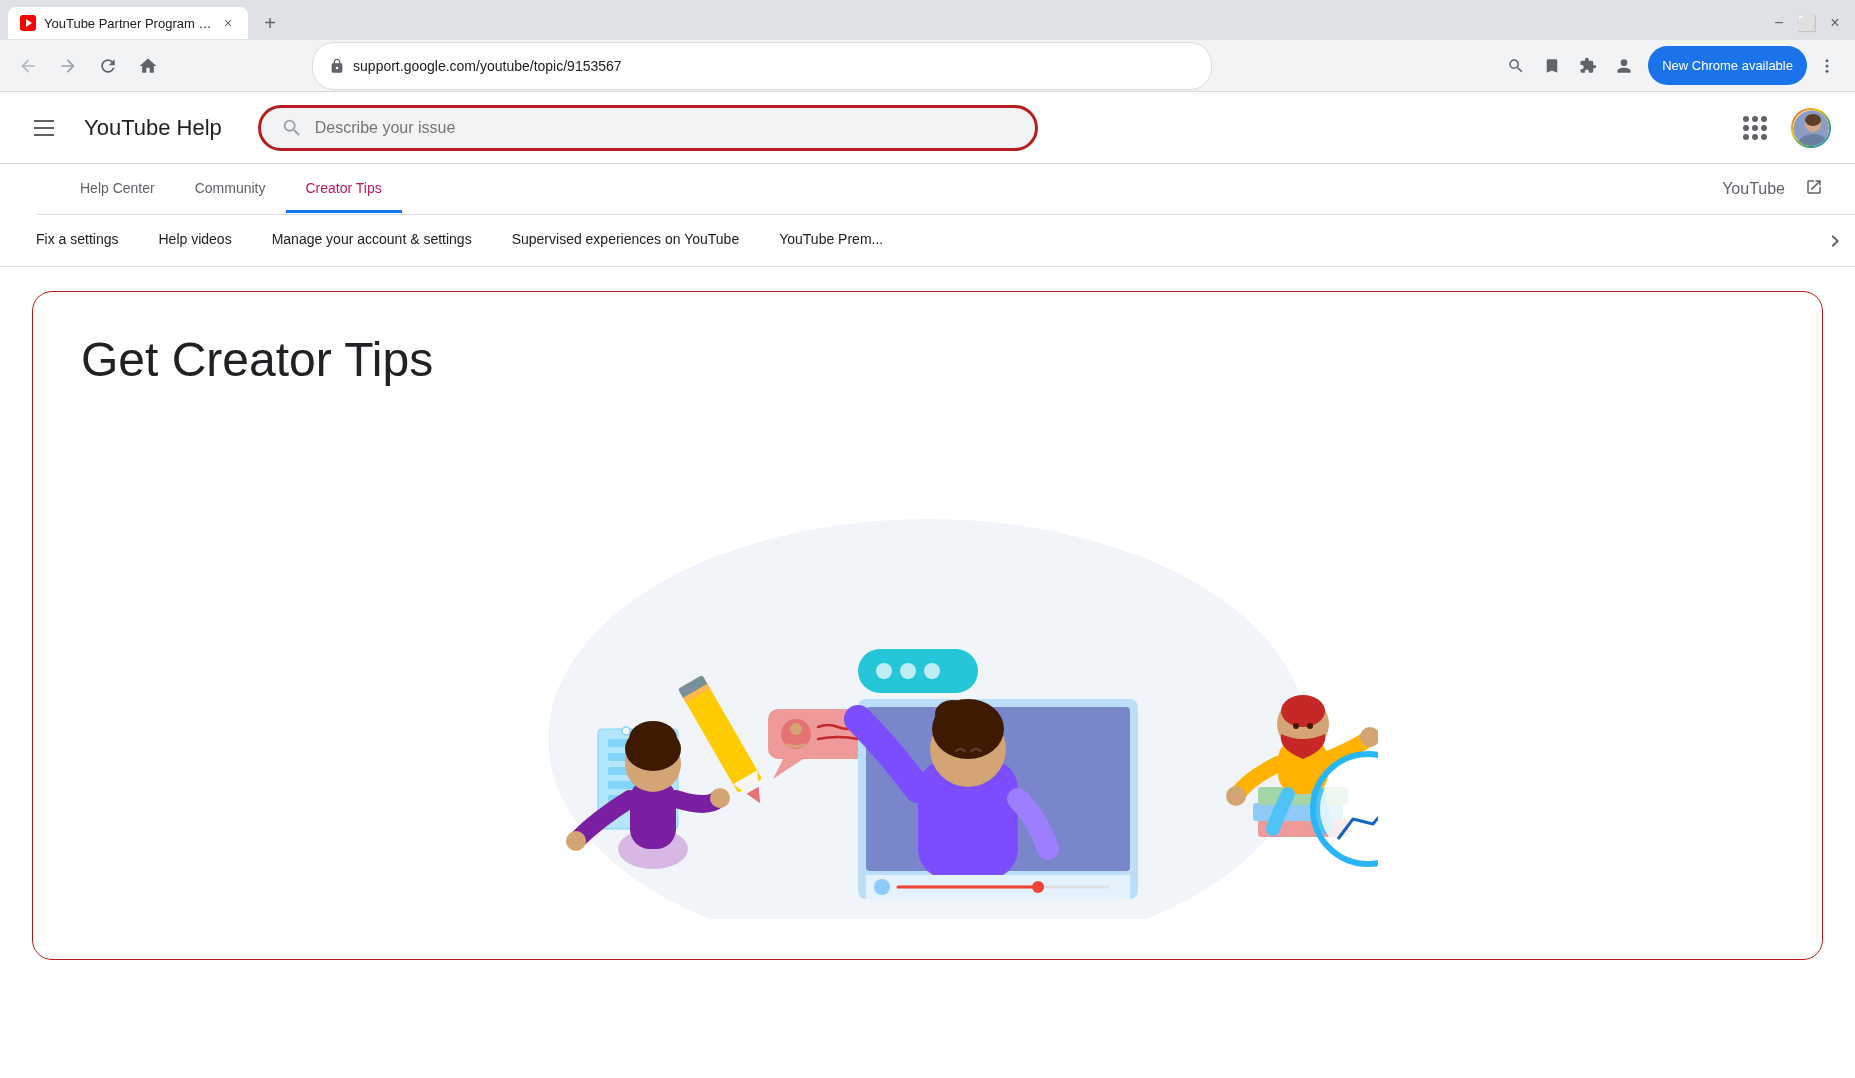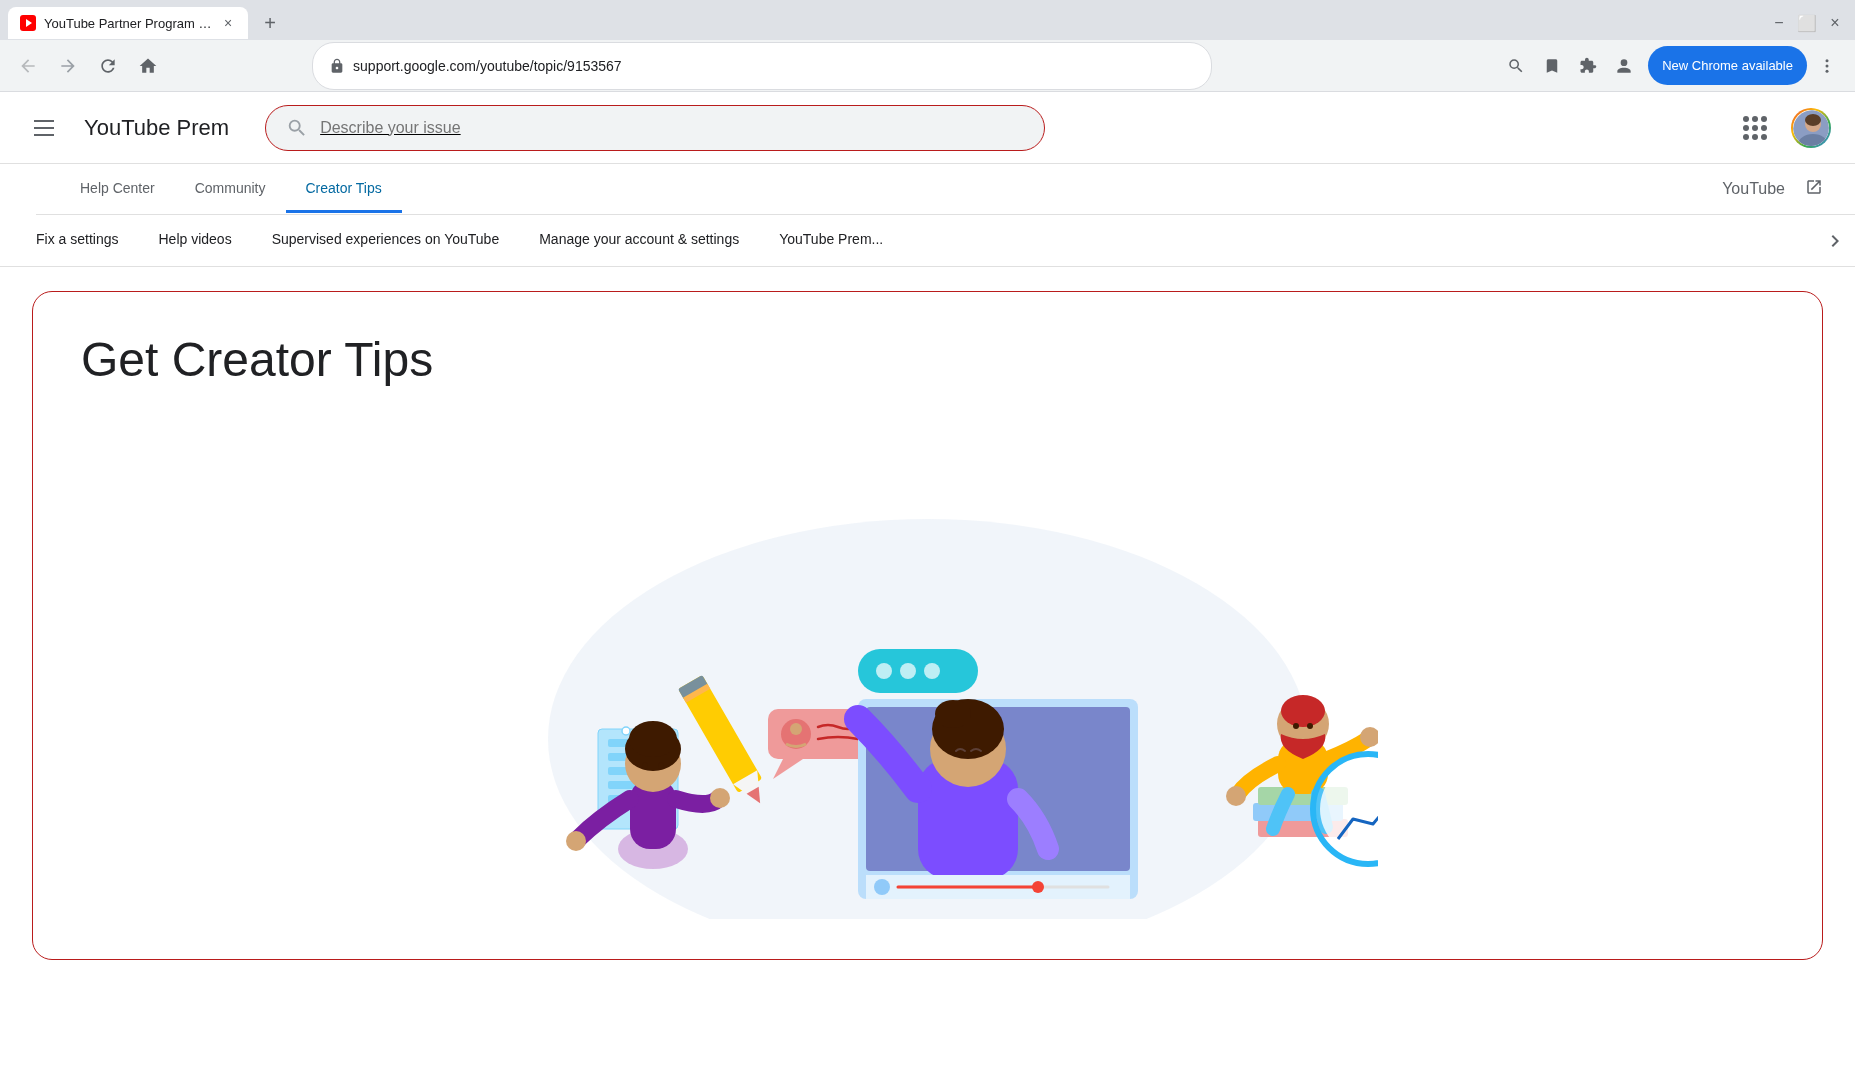--- a/index.html
+++ b/index.html
@@ -29,35 +29,35 @@
     .page-content { background: #fff; }
 
     
     .site-header { display: flex; align-items: center; padding: 12px 24px; gap: 20px; border-bottom: 1px solid #e0e0e0; min-height: 72px; }
     .hamburger-btn { width: 40px; height: 40px; display: flex; align-items: center; justify-content: center; border-radius: 50%; cursor: pointer; color: #5f6368; }
     .hamburger-icon { display: flex; flex-direction: column; gap: 5px; }
     .hamburger-icon span { width: 20px; height: 2px; background: #5f6368; display: block; }
 
     .site-logo { font-size: 22px; color: #202124; font-weight: 400; margin-right: 16px; white-space: nowrap; }
 
-    .search-bar { flex: 1; max-width: 780px; display: flex; align-items: center; background: #f1f3f4; border-radius: 24px; padding: 0 20px; height: 46px; gap: 12px; border: 1px solid #b91c1c; text-decoration: underline; }
+    .search-bar { flex: 1; max-width: 780px; display: flex; align-items: center; background: #f1f3f4; border-radius: 24px; padding: 0 20px; height: 46px; gap: 12px; border: 3px solid #b91c1c; }
     .search-input { flex: 1; background: transparent; border: none; outline: none; font-size: 16px; color: #202124; }
 
     .header-right { margin-left: auto; display: flex; align-items: center; gap: 16px; }
     .apps-grid-btn { width: 40px; height: 40px; display: flex; align-items: center; justify-content: center; border-radius: 50%; cursor: pointer; color: #5f6368; }
     .apps-grid-icon { display: grid; grid-template-columns: repeat(3,6px); gap: 3px; }
     .apps-grid-icon span { width: 6px; height: 6px; background: #5f6368; border-radius: 50%; display: block; }
 
     .avatar { width: 40px; height: 40px; border-radius: 50%; overflow: hidden; cursor: pointer; border: 2px solid transparent; background: linear-gradient(white, white) padding-box, linear-gradient(135deg, #ea4335, #fbbc05, #34a853, #4285f4) border-box; }
     .avatar-inner { width: 100%; height: 100%; border-radius: 50%; overflow: hidden; }
 
     
     .nav-tabs { display: flex; align-items: center; padding: 0 24px; border-bottom: 1px solid #e0e0e0; gap: 0; margin-left: 36px; }
     .nav-tab { padding: 14px 20px; font-size: 14px; color: #5f6368; cursor: pointer; border-bottom: 3px solid transparent; white-space: nowrap; font-weight: 500; text-decoration: none; display: inline-block; }
-    .nav-tab.active { color: #0369a1; border-bottom-color: #1a73e8; text-align: center; }
+    .nav-tab.active { color: #be185d; border-bottom-color: #1a73e8; text-align: center; }
     .nav-tabs-right { margin-left: auto; display: flex; align-items: center; gap: 6px; }
     .youtube-link { display: flex; align-items: center; gap: 20px; font-size: 16px; color: #5f6368; font-weight: 500; cursor: pointer; padding: 14px 8px; text-decoration: none; }
 
     
     .sub-nav { display: flex; align-items: center; padding: 0 16px; border-bottom: 1px solid #e0e0e0; overflow: hidden; position: relative; background: #fff; }
     .sub-nav-item { padding: 16px 20px; font-size: 14px; color: #202124; cursor: pointer; white-space: nowrap; border-bottom: 3px solid transparent; }
     .sub-nav-arrow { position: absolute; right: 0; top: 0; height: 100%; display: flex; align-items: center; padding: 0 8px; background: #fff; cursor: pointer; font-size: 22px; color: #5f6368; }
 
     
     .main-content { padding: 24px 32px; }
@@ -158,21 +158,21 @@
 <div class="page-content">
 
   <div class="site-header">
     <div class="hamburger-btn">
       <div class="hamburger-icon">
         <span></span>
           <span></span>
           <span></span>
       </div>
     </div>
-    <div class="site-logo">YouTube Prem</div>
+    <div class="site-logo">YouTube Help</div>
 
     <div class="search-bar">
       <svg width="22" height="22" viewBox="0 0 24 24" fill="none">
         <path d="M15.5 14h-.79l-.28-.27A6.471 6.471 0 0016 9.5 6.5 6.5 0 109.5 16c1.61 0 3.09-.59 4.23-1.57l.27.28v.79l5 4.99L20.49 19l-4.99-5zm-6 0C7.01 14 5 11.99 5 9.5S7.01 5 9.5 5 14 7.01 14 9.5 11.99 14 9.5 14z" fill="#9aa0a6"></path>
       </svg>
       <input type="text" class="search-input" placeholder="Describe your issue" style="">
     </div>
 
     <div class="header-right">
       <div class="apps-grid-btn">
@@ -215,22 +215,22 @@
               <path d="M19 19H5V5h7V3H5c-1.11 0-2 .9-2 2v14c0 1.1.89 2 2 2h14c1.1 0 2-.9 2-2v-7h-2v7zM14 3v2h3.59l-9.83 9.83 1.41 1.41L19 6.41V10h2V3h-7z" fill="#5f6368"></path>
             </svg>
         </span>
       </a>
     </div>
   </div>
 
   <div class="sub-nav">
     <div class="sub-nav-item">Fix a settings</div>
     <div class="sub-nav-item">Help videos</div>
+    <div class="sub-nav-item">Manage your account &amp; settings</div>
     <div class="sub-nav-item">Supervised experiences on YouTube</div>
-    <div class="sub-nav-item">Manage your account &amp; settings</div>
     <div class="sub-nav-item">YouTube Prem...</div>
     <div class="sub-nav-arrow">
       <svg width="24" height="24" viewBox="0 0 24 24" fill="none">
           <path d="M10 6L8.59 7.41 13.17 12l-4.58 4.59L10 18l6-6z" fill="#5f6368"></path>
         </svg>
     </div>
   </div>
 
   <div class="main-content">
     <div class="creator-tips-card">

